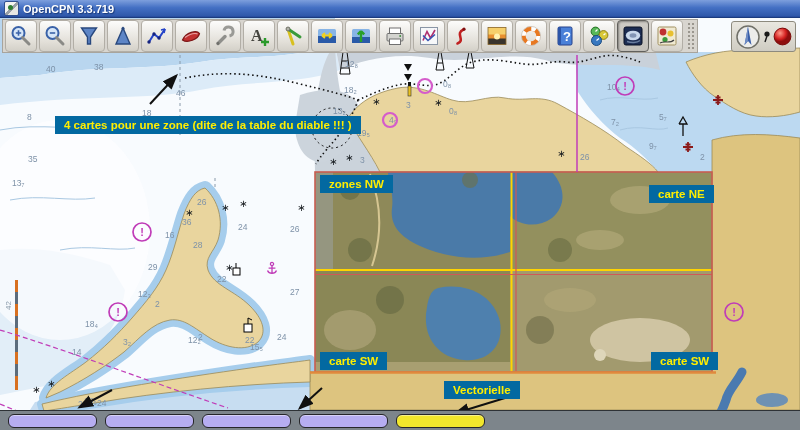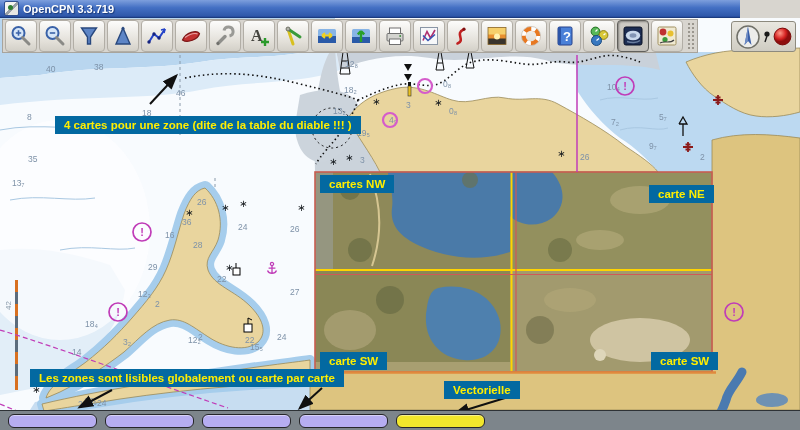--- a/index.html
+++ b/index.html
@@ -1,20 +1,20 @@
 <!DOCTYPE html>
 <html><head>
 <meta charset="utf-8">
 <style>
   html,body{margin:0;padding:0;background:#444;}
   #window{position:relative;width:800px;height:430px;overflow:hidden;
           font-family:"Liberation Sans",sans-serif;background:#d8d5cf;}
 
   
-  #titlebar{position:absolute;left:0;top:0;width:740px;height:18px;
+  #titlebar{position:absolute;left:0;top:0;width:800px;height:18px;
     background:linear-gradient(#7d9fdd,#4470c4 45%,#3059ab 92%,#24489a);
     display:flex;align-items:center;padding-left:4px;box-sizing:border-box;
     border-bottom:1px solid #1b3b7e;}
   #titlebar .ticon{width:13px;height:13px;margin-right:4px;border-radius:2px;
     background:linear-gradient(135deg,#f4f4f0 0 45%,#9aa0a8 46% 60%,#e8e8e4 61%);
     border:1px solid #30508f;position:relative;}
   #titlebar .ticon::after{content:"";position:absolute;left:3px;top:3px;width:5px;height:5px;
     border-radius:50%;background:#2e7d32;}
   #titlebar .ttext{color:#fff;font-size:11px;font-weight:bold;text-shadow:1px 1px 1px #1a3a7a;}
 
@@ -465,25 +465,24 @@
             <stop offset="0%" stop-color="#ff9a8a"></stop>
             <stop offset="70%" stop-color="#d42020"></stop>
             <stop offset="100%" stop-color="#8e0e0e"></stop>
           </radialGradient>
         </defs>
       <circle cx="9.5" cy="9.5" r="8.4" fill="url(#gred)" stroke="#7a0c0c" stroke-width="1"></circle>
     </svg>
   </div>
 
   <div class="anno" id="anno-zone">4 cartes pour une zone (dite de la table du diable !!! )</div>
-  <div class="anno" id="anno-nw">cartes NW</div>
+  <div class="anno" id="anno-nw">zones NW</div>
   <div class="anno" id="anno-ne">carte NE</div>
   <div class="anno" id="anno-sw">carte SW</div>
   <div class="anno" id="anno-se">carte SW</div>
-  <div class="anno" id="anno-read">Les zones sont lisibles globalement ou carte par carte</div>
   <div class="anno" id="anno-vect">Vectorielle</div>
 
   <div id="chartbar">
       <div class="ckey" style="background: linear-gradient(rgb(182, 173, 241), rgb(182, 173, 241));"></div>
       <div class="ckey" style="background: linear-gradient(rgb(182, 173, 241), rgb(182, 173, 241));"></div>
       <div class="ckey" style="background: linear-gradient(rgb(182, 173, 241), rgb(182, 173, 241));"></div>
       <div class="ckey" style="background: linear-gradient(rgb(182, 173, 241), rgb(182, 173, 241));"></div>
       <div class="ckey" style="background: linear-gradient(rgb(242, 231, 44), rgb(242, 231, 44));"></div>
     </div>
 </div>

